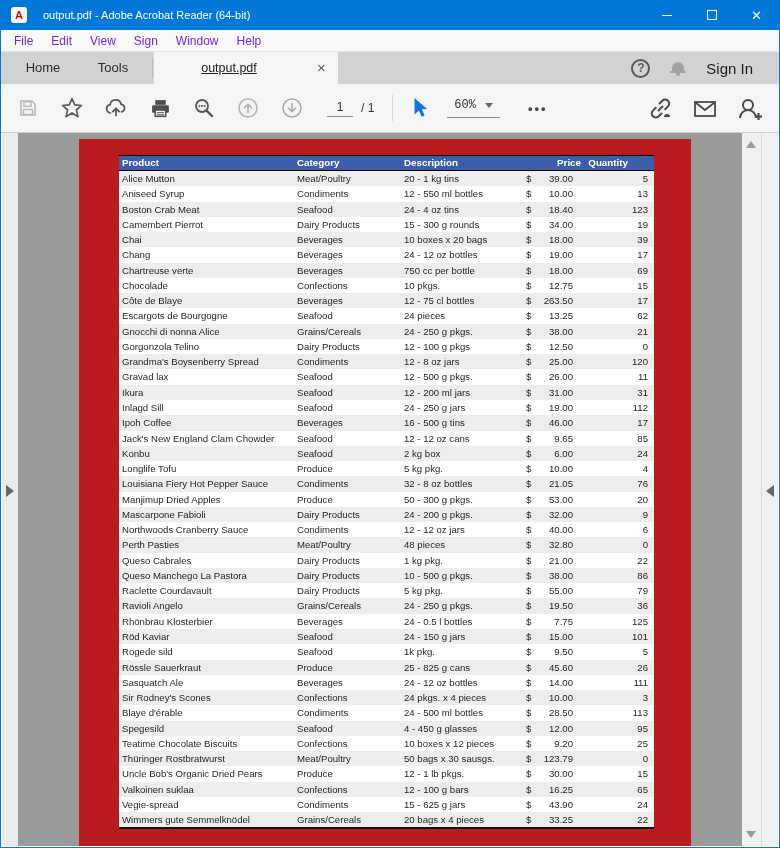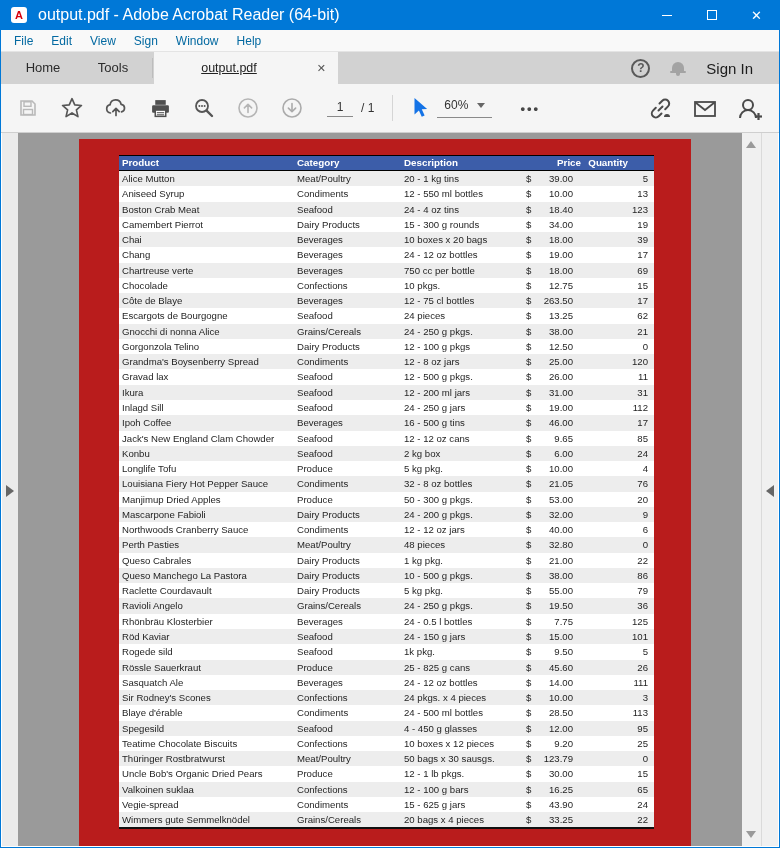--- a/index.html
+++ b/index.html
@@ -6,31 +6,31 @@
   html,body { width:780px; height:848px; overflow:hidden;
     font-family:"Liberation Sans","DejaVu Sans",sans-serif; }
   .window { position:relative; width:780px; height:848px; background:#fff;
     border-left:1px solid #0078D7; border-right:1px solid #0078D7; border-bottom:1px solid #0078D7; }
 
   
   .titlebar { position:absolute; left:0; top:0; width:100%; height:30px; background:#0078D7;
     display:flex; align-items:center; color:#fff; }
   .app-icon { width:16px; height:16px; margin-left:10px; background:#fff; border-radius:3px;
     color:#d6000c; font-size:11px; font-weight:bold; text-align:center; line-height:16px; }
-  .title-text { margin-left:11px; font-size:16px; }
+  .title-text { margin-left:16px; font-size:11px; }
   .win-controls { position:absolute; right:0; top:0; height:30px; display:flex; }
   .win-btn { width:45px; height:30px; display:flex; align-items:center; justify-content:center; }
   .glyph-min { width:10px; height:1px; background:#fff; }
   .glyph-max { width:10px; height:10px; border:1px solid #fff; }
   .glyph-close { color:#fff; font-size:13px; line-height:1; }
 
   
   .menubar { position:absolute; left:0; top:30px; width:100%; height:22px; background:#f9f9f9;
     border-bottom:1px solid #e4e4e4; display:flex; align-items:center; padding-left:4px; }
-  .menu-item { font-size:12px; color:#0369a1; padding:0 9px; line-height:22px; }
+  .menu-item { font-size:12px; color:#6d28d9; padding:0 9px; line-height:22px; }
 
   
   .tabbar { position:absolute; left:0; top:52px; width:100%; height:32px; background:#d2d2d2; }
   .tab-static { position:absolute; top:0; height:32px; line-height:32px; font-size:13px; color:#2b2b2b; text-align:center; }
   .tab-home { left:14px; width:56px; }
   .tab-tools { left:84px; width:56px; }
   .tab-divider { position:absolute; left:151px; top:6px; width:1px; height:20px; background:#bdbdbd; }
   .tab-doc { position:absolute; left:153px; top:0; width:184px; height:32px; background:#f5f5f5;
     font-size:12.5px; color:#222; }
   .tab-doc-label { position:absolute; left:0; right:34px; top:0; height:32px; line-height:32px; text-align:center;text-decoration:underline; }
@@ -48,21 +48,21 @@
 
   
   .toolbar { position:absolute; left:0; top:84px; width:100%; height:49px; background:#f5f5f5;
     border-bottom:1px solid #cfcfcf; display:flex; align-items:center; padding-left:16px; }
   .tb-ico { width:22px; height:22px; display:flex; align-items:center; justify-content:center; margin-right:22px; }
   .page-box { width:26px; text-align:center; font-size:12px; color:#333; border-bottom:1px solid #8a8a8a;
     padding-bottom:2px; margin-left:2px; }
   .page-of { font-size:12px; color:#333; margin:0 0 0 8px; }
   .tb-sep { width:1px; height:26px; background:#d5d5d5; margin:0 16px 0 18px; }
   .zoom-ctl { display:flex; align-items:center; gap:9px; border-bottom:1px solid #8a8a8a;
-    padding:0 7px 5px 7px; margin-left:6px; }
+    padding:0 7px 5px 7px; margin-left:16px;font-family:Liberation Mono, monospace; }
   .zoom-val { font-size:12px; color:#333; }
   .caret-down { width:0; height:0; border-left:4px solid transparent; border-right:4px solid transparent;
     border-top:5px solid #666; }
   .ellipsis { font-size:13px; font-weight:bold; color:#474747; letter-spacing:2px; margin-left:28px; }
   .tb-right { position:absolute; right:16px; top:84px; height:49px; display:flex; align-items:center; gap:20px; }
 
   
   .docarea { position:absolute; left:1px; right:1px; top:133px; bottom:1px; background:#9a9a9a; }
   .left-rail { position:absolute; left:0; top:0; bottom:0; width:16px; background:#ebebeb; }
   .rail-arrow-r { position:absolute; left:4px; top:352px; width:0; height:0;

